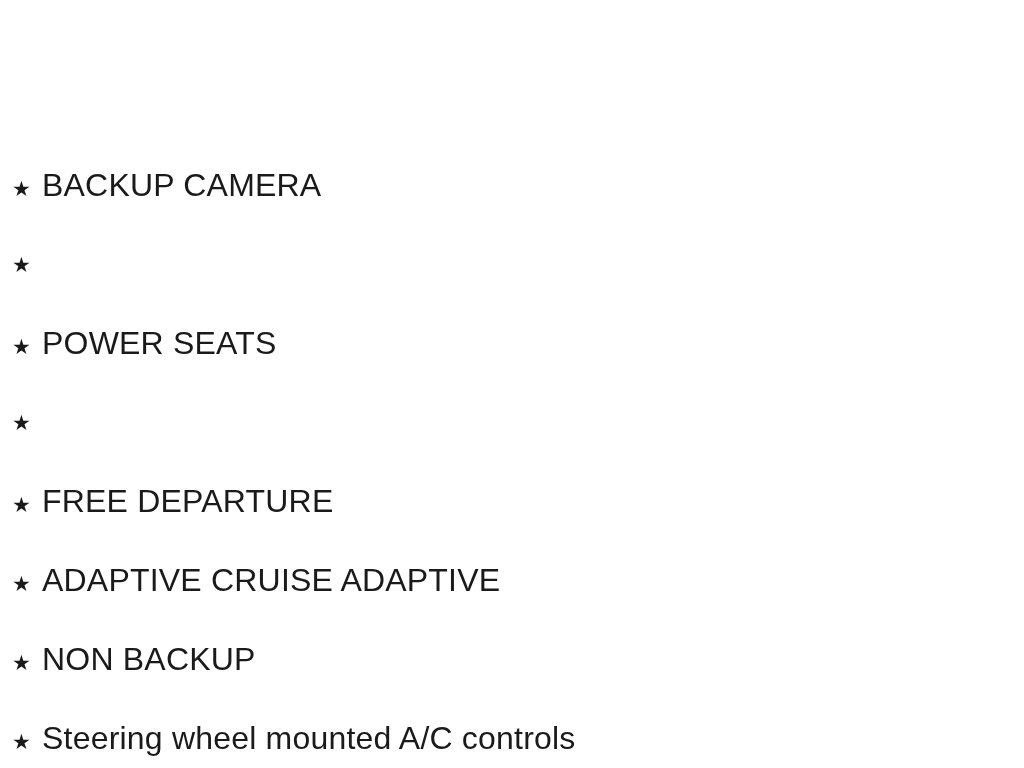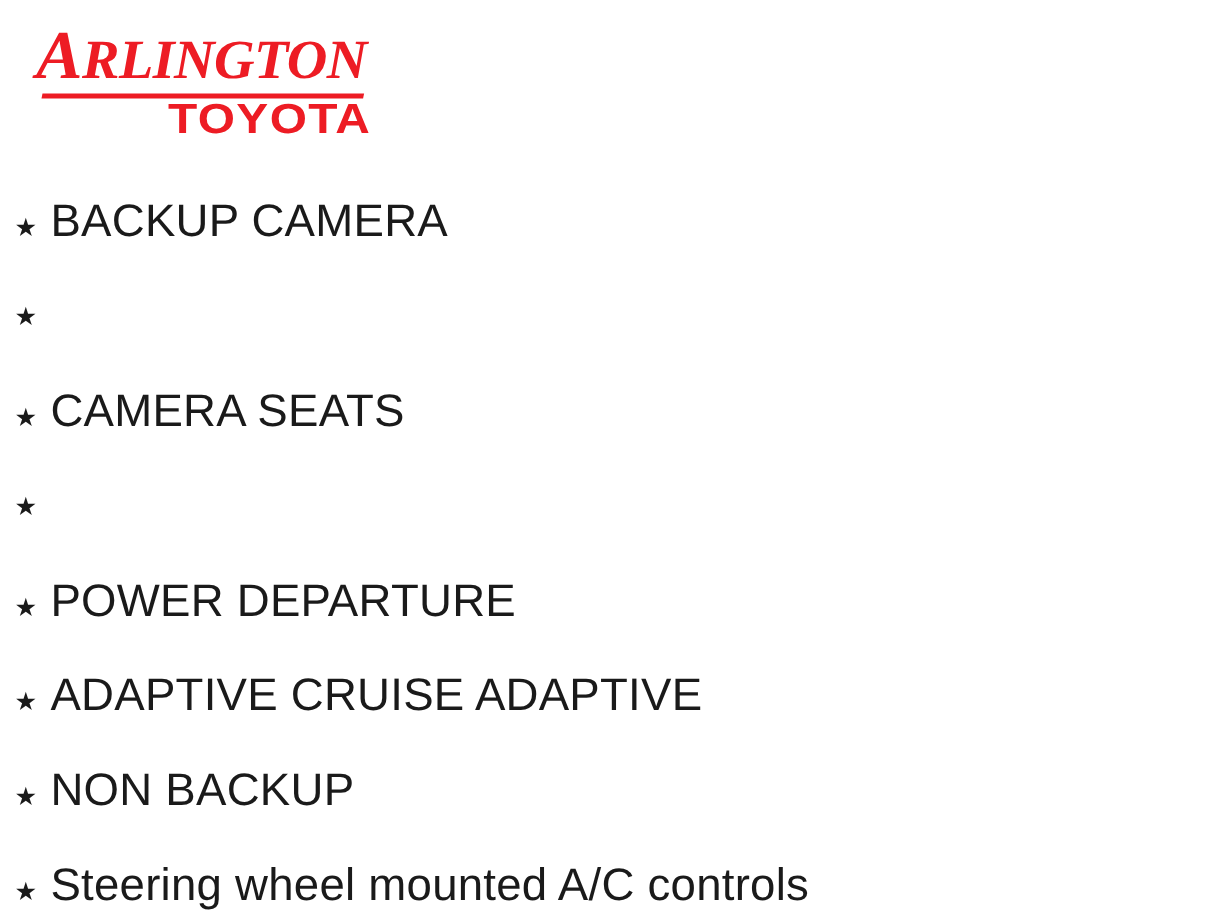--- a/index.html
+++ b/index.html
@@ -91,56 +91,51 @@
   }
   .bullet {
     width: 30px;
     flex: 0 0 30px;
     font-size: 21px;
     line-height: 79px;
     color: #1a1a1a;
     text-align: left;
   }
   .feature-label {
-    font-size: 38px;
+    font-size: 32px;
     line-height: 79px;
     color: #1a1a1a;
     letter-spacing: 0.2px;
     white-space: nowrap;
   }
 </style>
 </head>
 <body>
 
 <div class="page">
 
-  <div class="logo">
-    <div class="logo-arlington"><span class="cap">A</span><span>RLINGTON</span></div>
-    <div class="logo-underline"></div>
-    <div class="logo-toyota">TOYOTA</div>
-  </div>
 
   <ul class="features">
     <li class="feature-item">
       <span class="bullet">★</span>
       <span class="feature-label">BACKUP CAMERA</span>
     </li>
     <li class="feature-item">
       <span class="bullet">★</span>
     </li>
     <li class="feature-item">
       <span class="bullet">★</span>
-      <span class="feature-label">CAMERA SEATS</span>
+      <span class="feature-label">POWER SEATS</span>
     </li>
     <li class="feature-item">
       <span class="bullet">★</span>
     </li>
     <li class="feature-item">
       <span class="bullet">★</span>
-      <span class="feature-label">POWER DEPARTURE</span>
+      <span class="feature-label">FREE DEPARTURE</span>
     </li>
     <li class="feature-item">
       <span class="bullet">★</span>
       <span class="feature-label">ADAPTIVE CRUISE ADAPTIVE</span>
     </li>
     <li class="feature-item">
       <span class="bullet">★</span>
       <span class="feature-label">NON BACKUP</span>
     </li>
     <li class="feature-item">

